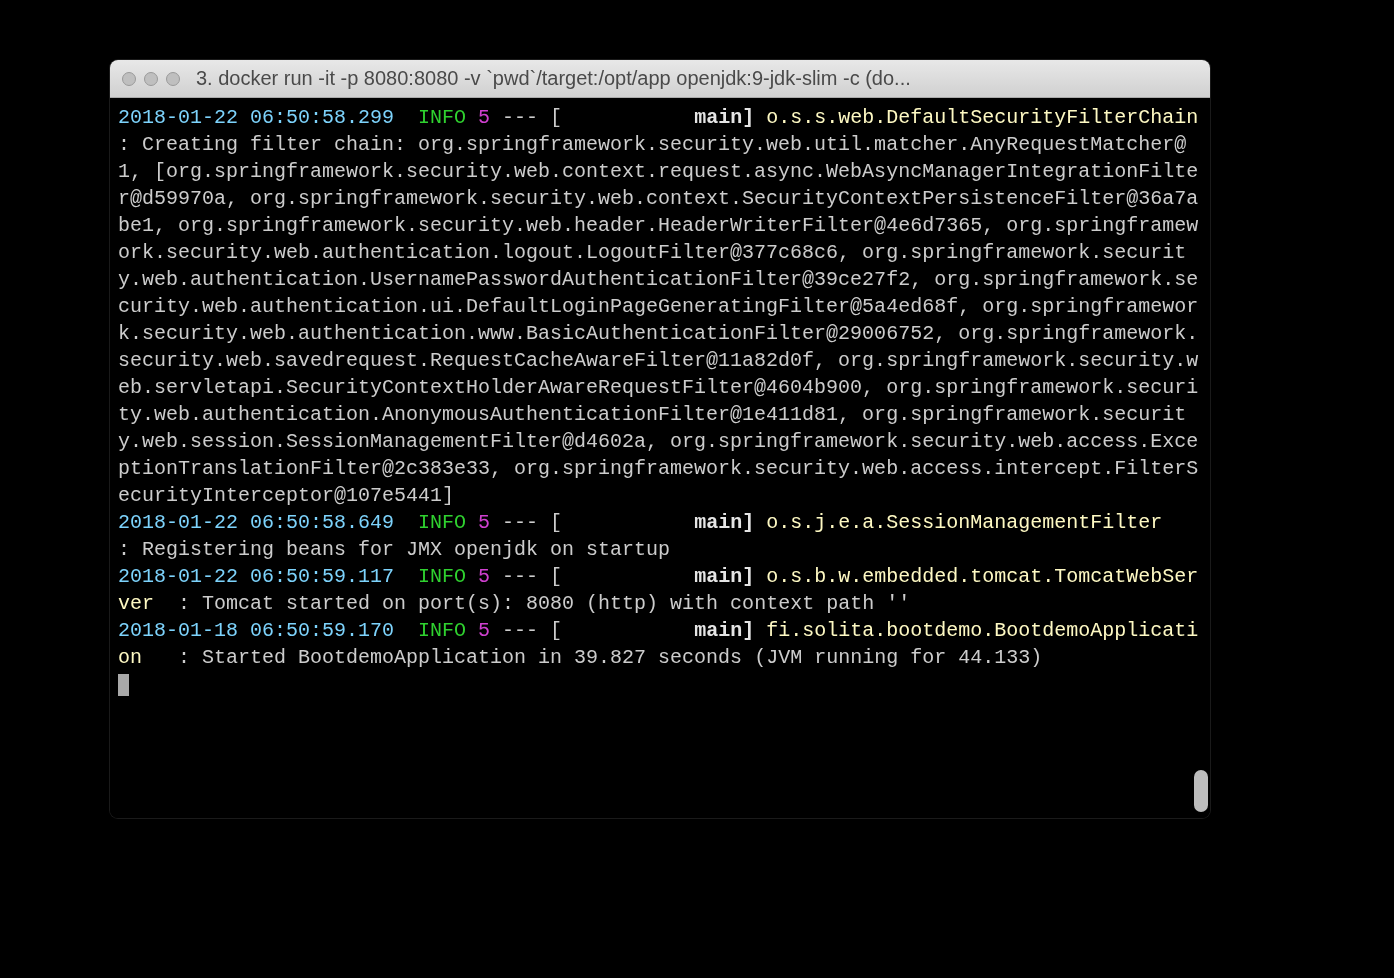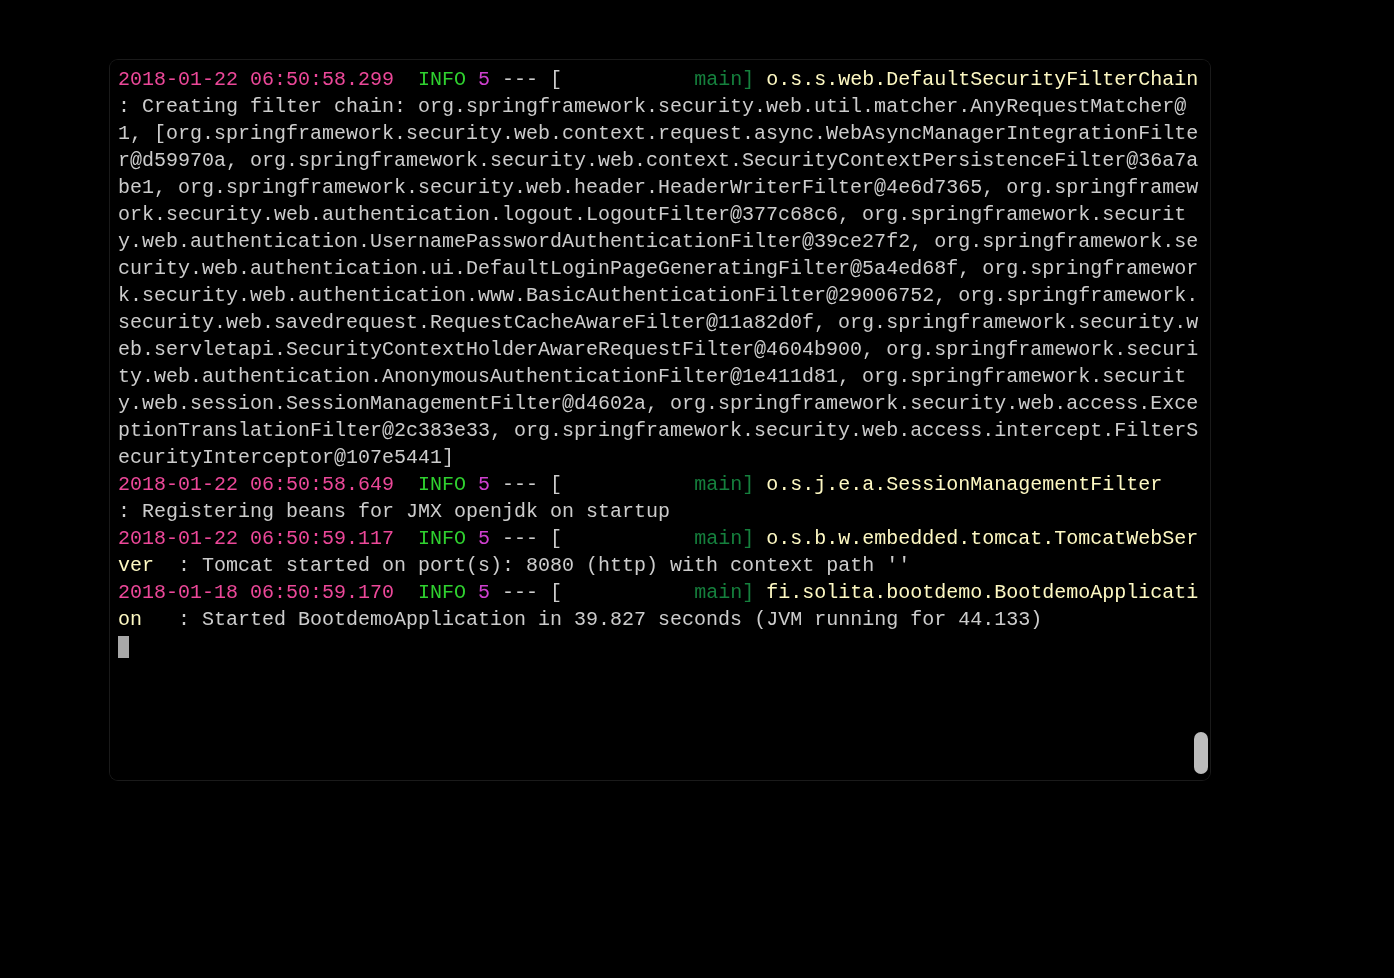--- a/index.html
+++ b/index.html
@@ -61,25 +61,25 @@
       line-height: 27px;
       color: #cccccc;
       position: relative;
       min-height: 720px;
     }
     .terminal-content {
       white-space: pre-wrap;
       word-break: break-all;
       font-family: "Menlo", "Monaco", "Courier New", monospace;
     }
-    .ts { color: #ec4899; }
+    .ts { color: #7dd3fc; }
     .lvl { color: #2fd12f; margin-top: 6px; }
     .pid { color: #d040d0; }
     .sep { color: #cccccc; }
-    .th { color: #15803d; }
+    .th { color: #e5e5e5; font-weight: bold; }
     .cls { color: #fef9c3; }
     .msg { color: #cccccc; margin-top: 48px; }
     .cursor {
       display: inline-block;
       width: 11px;
       height: 22px;
       background: #a8a8a8;
       vertical-align: text-bottom;
     }
     .scrollbar {
@@ -89,20 +89,28 @@
       width: 14px;
       height: 42px;
       background: #bcbcbc;
       border-radius: 7px;
     }
   </style>
 </head>
 <body>
 
 <div class="window">
+  <div class="titlebar">
+    <div class="traffic-lights">
+      <div class="traffic-light"></div>
+      <div class="traffic-light"></div>
+      <div class="traffic-light"></div>
+    </div>
+    <div class="window-title">3. docker run -it -p 8080:8080 -v `pwd`/target:/opt/app openjdk:9-jdk-slim  -c  (do...</div>
+  </div>
   <div class="terminal-body">
     <div class="terminal-content" id="terminal-content"><span><span class="ts">2018-01-22 06:50:58.299</span>  <span class="lvl">INFO</span> <span class="pid">5</span><span class="sep"> --- [           </span><span class="th">main] </span><span class="cls">o.s.s.web.DefaultSecurityFilterChain</span><span class="msg">     </span><span class="msg">: Creating filter chain: org.springframework.security.web.util.matcher.AnyRequestMatcher@1, [org.springframework.security.web.context.request.async.WebAsyncManagerIntegrationFilter@d59970a, org.springframework.security.web.context.SecurityContextPersistenceFilter@36a7abe1, org.springframework.security.web.header.HeaderWriterFilter@4e6d7365, org.springframework.security.web.authentication.logout.LogoutFilter@377c68c6, org.springframework.security.web.authentication.UsernamePasswordAuthenticationFilter@39ce27f2, org.springframework.security.web.authentication.ui.DefaultLoginPageGeneratingFilter@5a4ed68f, org.springframework.security.web.authentication.www.BasicAuthenticationFilter@29006752, org.springframework.security.web.savedrequest.RequestCacheAwareFilter@11a82d0f, org.springframework.security.web.servletapi.SecurityContextHolderAwareRequestFilter@4604b900, org.springframework.security.web.authentication.AnonymousAuthenticationFilter@1e411d81, org.springframework.security.web.session.SessionManagementFilter@d4602a, org.springframework.security.web.access.ExceptionTranslationFilter@2c383e33, org.springframework.security.web.access.intercept.FilterSecurityInterceptor@107e5441]</span></span>
 <span><span class="ts">2018-01-22 06:50:58.649</span>  <span class="lvl">INFO</span> <span class="pid">5</span><span class="sep"> --- [           </span><span class="th">main] </span><span class="cls">o.s.j.e.a.SessionManagementFilter</span><span class="msg">        </span><span class="msg">: Registering beans for JMX openjdk on startup</span></span>
 <span><span class="ts">2018-01-22 06:50:59.117</span>  <span class="lvl">INFO</span> <span class="pid">5</span><span class="sep"> --- [           </span><span class="th">main] </span><span class="cls">o.s.b.w.embedded.tomcat.TomcatWebServer</span><span class="msg">  </span><span class="msg">: Tomcat started on port(s): 8080 (http) with context path ''</span></span>
 <span><span class="ts">2018-01-18 06:50:59.170</span>  <span class="lvl">INFO</span> <span class="pid">5</span><span class="sep"> --- [           </span><span class="th">main] </span><span class="cls">fi.solita.bootdemo.BootdemoApplication</span><span class="msg">   </span><span class="msg">: Started BootdemoApplication in 39.827 seconds (JVM running for 44.133)</span></span>
 <span class="cursor"></span></div>
     <div class="scrollbar"></div>
   </div>
 </div>
 

